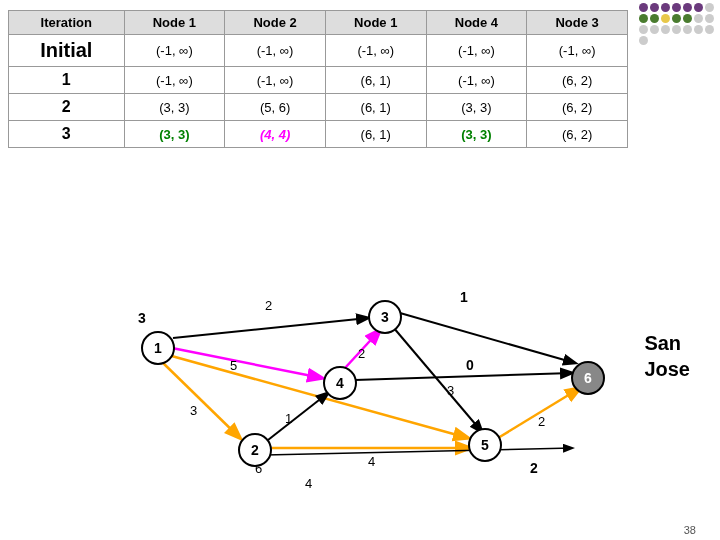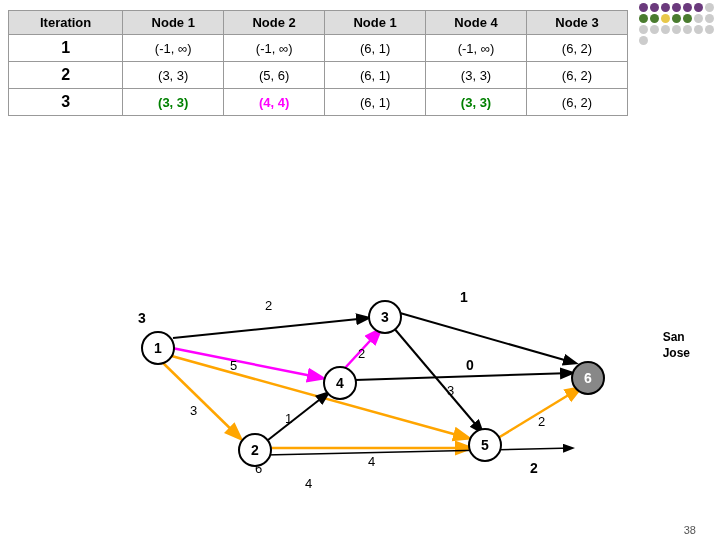--- a/index.html
+++ b/index.html
@@ -52,37 +52,38 @@
       font-weight: bold;
     }
 
     .highlight-green {
       color: green;
       font-weight: bold;
     }
     .highlight-magenta {
       color: magenta;
       font-weight: bold;
+      font-style: italic;
     }
 
     
     .graph-area {
       position: absolute;
       top: 230px;
       left: 100px;
       width: 550px;
       height: 290px;
     }
 
     
     .san-jose {
       position: absolute;
       top: 330px;
       right: 30px;
-      font-size: 12px;
+      font-size: 20px;
       font-weight: bold;
       color: black;
       line-height: 1.3;
     }
 
     
     .page-num {
       position: absolute;
       bottom: 4px;
       right: 24px;
@@ -147,20 +148,30 @@
         <th>Iteration</th>
         <th>Node 1</th>
         <th>Node 2</th>
         <th>Node 1</th>
         <th>Node 4</th>
         <th>Node 3</th>
       </tr>
     </thead>
     <tbody>
 
+      <tr>
+        <td class="row-header">
+          <span class="initial-label">Initial</span>
+        </td>
+        <td>(-1, ∞)</td>
+        <td>(-1, ∞)</td>
+        <td>(-1, ∞)</td>
+        <td>(-1, ∞)</td>
+        <td>(-1, ∞)</td>
+      </tr>
 
       <tr class="iter-row">
         <td class="row-header">1</td>
         <td>(-1, ∞)</td>
         <td>(-1, ∞)</td>
         <td>(6, 1)</td>
         <td>(-1, ∞)</td>
         <td>(6, 2)</td>
       </tr>
 

